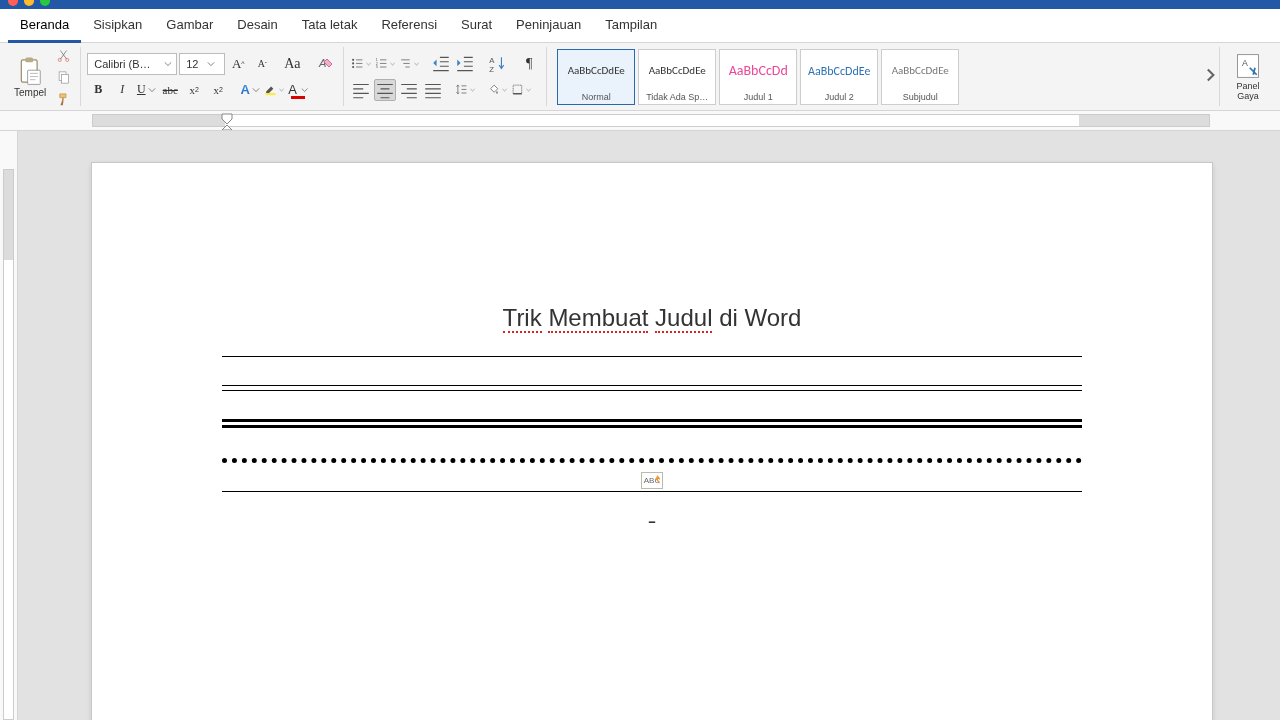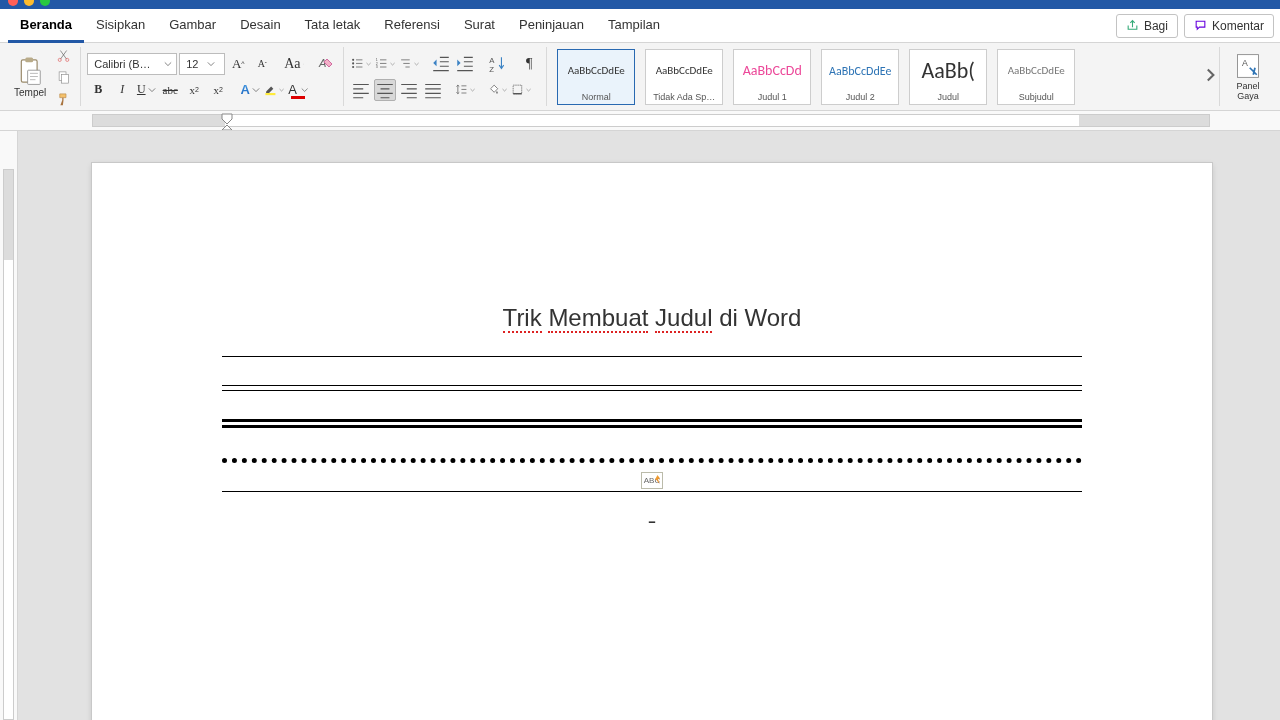--- a/index.html
+++ b/index.html
@@ -1,40 +1,40 @@
 <!DOCTYPE html>
 <html><head>
 <meta charset="utf-8">
 <style>
 *{margin:0;padding:0;box-sizing:border-box;font-family:-apple-system,BlinkMacSystemFont,"Segoe UI",sans-serif}
 body{background:#e8e8e8;width:1280px;height:720px;overflow:hidden;font-size:12px;color:#333;user-select:none}
 .tb{height:9px;background:#2258a6;display:flex;align-items:flex-start;padding:0 8px;gap:6px}
 .wd{width:10px;height:10px;border-radius:50%;margin-top:-4px}
 .tabs{background:#fff;border-bottom:1px solid #d5d5d5;display:flex;align-items:center;padding:0 8px;height:34px;position:relative}
 .tab{padding:8px 12px;font-size:13px;cursor:pointer}
-.tab.active{font-weight:700;border-bottom:3px solid #2258a6;color:#000}
+.tab.active{font-weight:400;border-bottom:3px solid #2258a6;color:#000}
 .rbtns{position:absolute;right:6px;display:flex;gap:6px}
 .rb{display:flex;align-items:center;gap:5px;border:1px solid #c3c3c3;border-radius:3px;padding:4px 9px;font-size:12px;background:#fff;cursor:pointer}
 .rb svg{width:13px;height:13px}
 .ribbon{background:#f4f4f4;border-bottom:1px solid #d5d5d5;height:68px;display:flex;align-items:stretch;padding:4px 4px}
 .grp{display:flex;flex-direction:column;justify-content:center;padding:0 6px;border-right:1px solid #d9d9d9;gap:4px}
 .row{display:flex;align-items:center;gap:2px}
 .paste{display:flex;flex-direction:column;align-items:center;padding:0 4px;cursor:pointer}
 .paste svg{width:26px;height:30px}
 .paste-lbl{font-size:10px;margin-top:1px}
 .mini{display:flex;flex-direction:column;gap:4px;padding:2px 2px 0}
 .ic{width:18px;height:18px;display:flex;align-items:center;justify-content:center;cursor:pointer}
 .ic svg{width:15px;height:15px}
 .fnt{display:flex;align-items:center;border:1px solid #bcbcbc;background:#fff;height:22px;font-size:11px;padding:0 4px 0 6px;cursor:pointer;gap:6px}
 .fnt.name{width:90px}
 .fnt.sz{width:46px}
 .fbtn{width:22px;height:22px;border:1px solid transparent;display:flex;align-items:center;justify-content:center;cursor:pointer;font-family:'Times New Roman',serif;border-radius:2px}
 .fbtn.center{background:#d8d8d8;border-color:#b0b0b0}
 .dd{width:8px;height:8px;margin-left:2px}
-.styles{display:flex;gap:10px;align-items:flex-end;padding:0 4px}
+.styles{display:flex;gap:3px;align-items:flex-end;padding:0 4px}
 .st{width:78px;height:56px;border:1px solid #cdcdcd;background:#fff;display:flex;flex-direction:column;align-items:center;justify-content:center;cursor:pointer}
 .st.active{border:1.5px solid #2969b1;background:#eaf3fb}
 .st-prev{font-family:Calibri,sans-serif;flex:1;display:flex;align-items:center}
 .st-lbl{font-size:9px;color:#555;padding-bottom:2px;width:100%;text-align:center;white-space:nowrap;overflow:hidden;text-overflow:ellipsis;padding-left:3px;padding-right:3px}
 .more{width:14px;align-self:center;cursor:pointer}
 .pane{display:flex;flex-direction:column;align-items:center;justify-content:center;padding:0 8px;cursor:pointer}
 .pane svg{width:28px;height:28px}
 .pane-lbl{font-size:9px;text-align:center;line-height:1.1;margin-top:2px}
 .rulerH{height:20px;background:#f9f9f9;border-bottom:1px solid #d5d5d5;position:relative;overflow:hidden}
 .rulerH .scale{position:absolute;left:92px;right:70px;top:3px;bottom:3px;background:#fff;border:1px solid #ccc}
@@ -75,34 +75,20 @@
       <div class="tab active">Beranda</div>
       <div class="tab">Sisipkan</div>
       <div class="tab">Gambar</div>
       <div class="tab">Desain</div>
       <div class="tab">Tata letak</div>
       <div class="tab">Referensi</div>
       <div class="tab">Surat</div>
       <div class="tab">Peninjauan</div>
       <div class="tab">Tampilan</div>
     </div>
-  <div class="rbtns">
-    <div class="rb">
-      <svg viewBox="0 0 24 24">
-          <path fill="none" stroke="#3a7" stroke-width="2" d="M4 12v7h16v-7M12 3v12M8 7l4-4 4 4"></path>
-        </svg>
-      <span>Bagi</span>
-    </div>
-    <div class="rb">
-      <svg viewBox="0 0 24 24">
-          <path fill="none" stroke="#60d" stroke-width="2" d="M4 4h16v11H10l-4 4v-4H4z"></path>
-        </svg>
-      <span>Komentar</span>
-    </div>
-  </div>
 </div>
 
 <div class="ribbon">
 
   <div class="grp">
     <div class="row">
       <div class="paste">
         <svg viewBox="0 0 32 38">
             <rect x="5" y="5" width="20" height="28" rx="2" fill="#fff" stroke="#9a8a6a" stroke-width="1.5"></rect>
             <rect x="10" y="2" width="10" height="6" rx="2" fill="#b9ab89"></rect>
@@ -319,24 +305,20 @@
         </div>
         <div class="st">
           <div class="st-prev" style="font-size:14px;color:#ec4899">AaBbCcDd</div>
           <div class="st-lbl">Judul 1</div>
         </div>
         <div class="st">
           <div class="st-prev" style="font-size:12px;color:#2e74b5">AaBbCcDdEe</div>
           <div class="st-lbl">Judul 2</div>
         </div>
         <div class="st">
-          <div class="st-prev" style="font-size:22px;color:#333">AaBb(</div>
-          <div class="st-lbl">Judul</div>
-        </div>
-        <div class="st">
           <div class="st-prev" style="font-size:11px;color:#777">AaBbCcDdEe</div>
           <div class="st-lbl">Subjudul</div>
         </div>
       </div>
   </div>
   <div class="more"><svg viewBox="0 0 10 20">
         <path d="M2 6l4 4-4 4" fill="none" stroke="#666" stroke-width="1.5"></path>
       </svg></div>
 
   <div class="grp" style="border-right:none;border-left:1px solid #d9d9d9">

